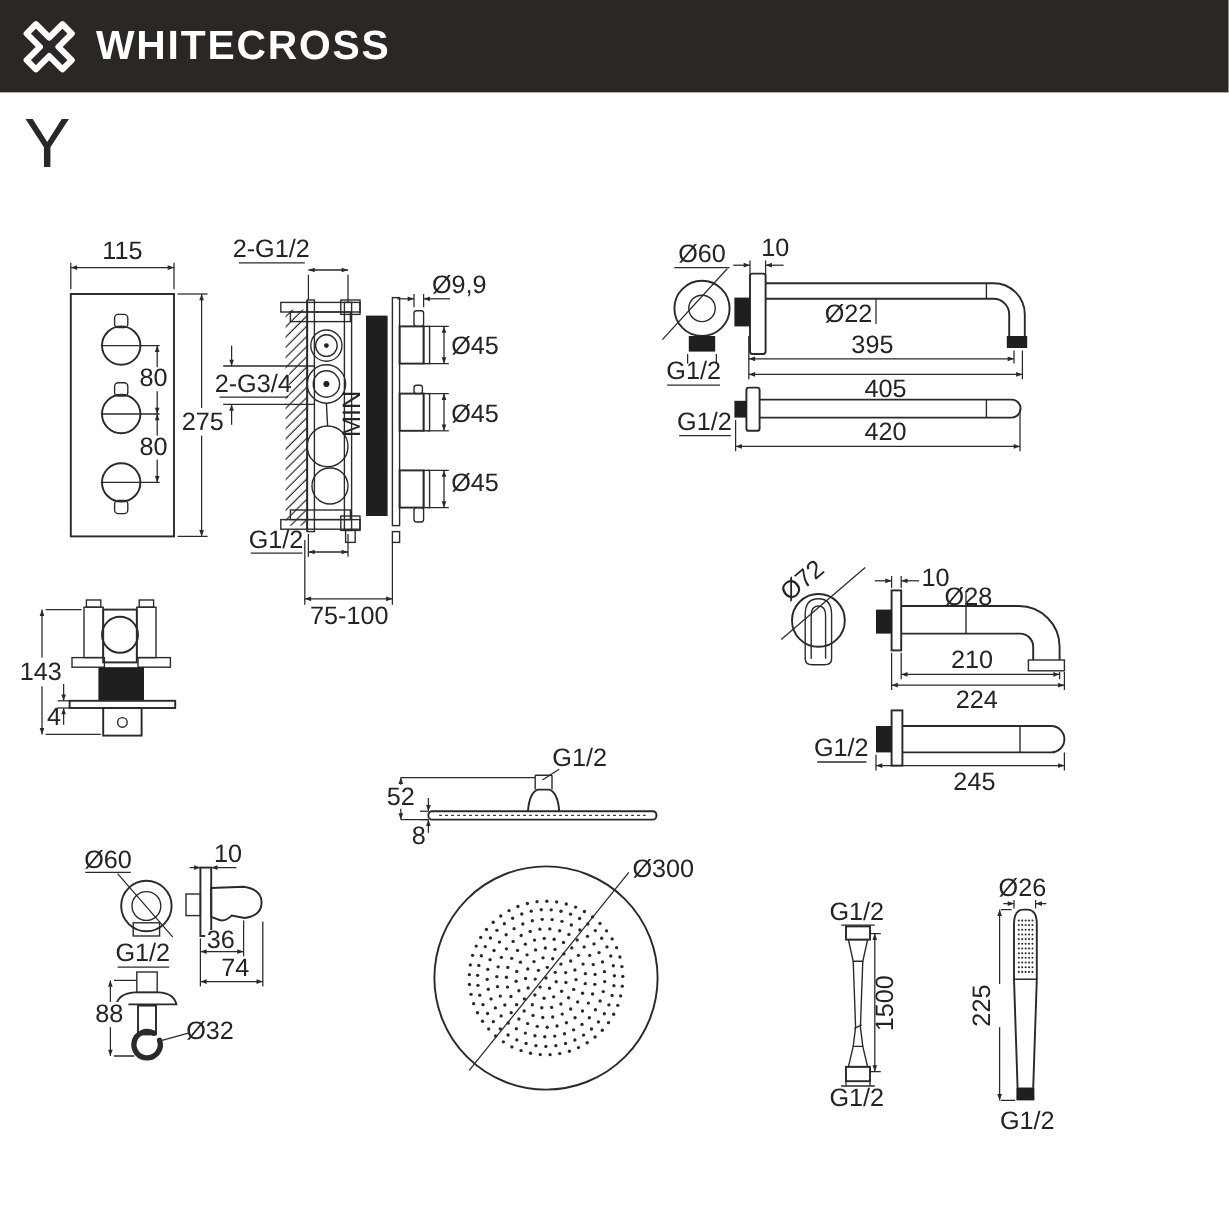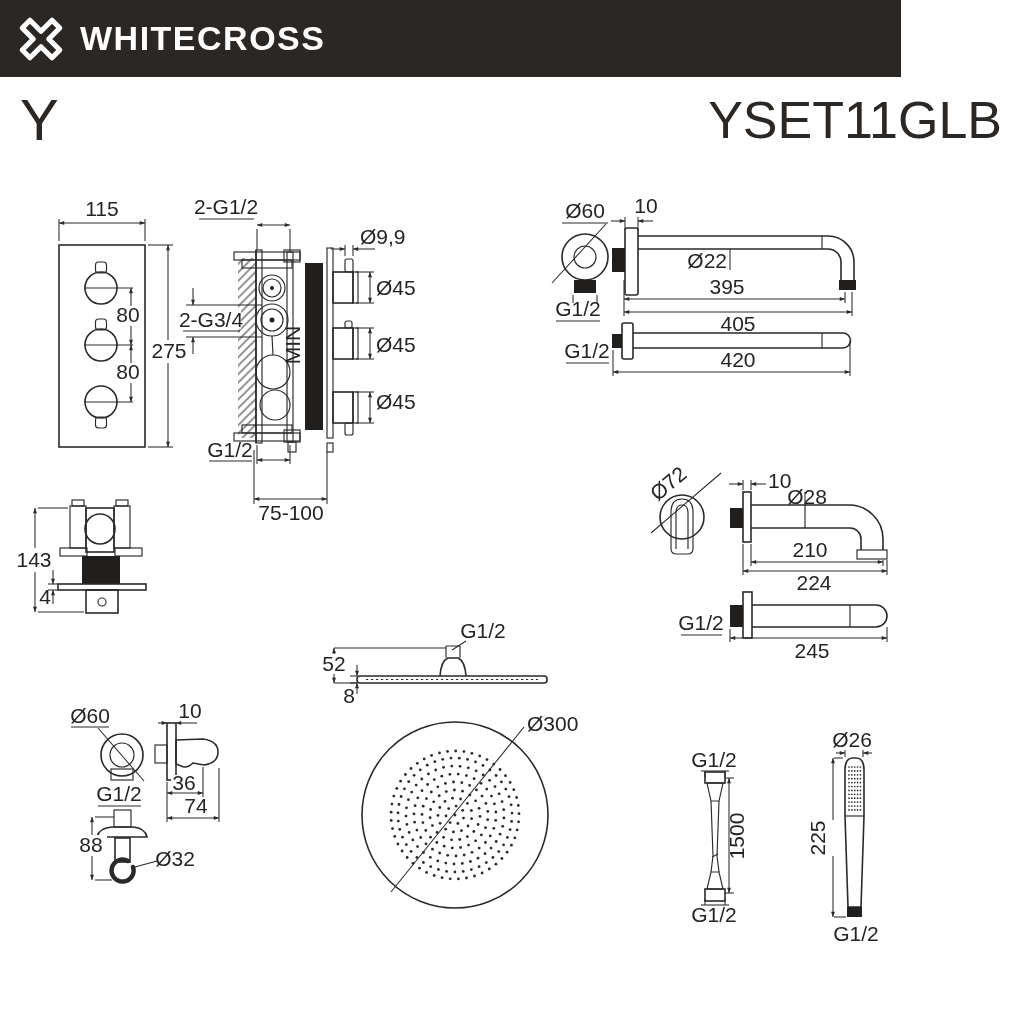--- a/index.html
+++ b/index.html
@@ -1,18 +1,18 @@
 <!DOCTYPE html>
 <html><head>
 <meta charset="utf-8">
 <style>
   html,body{margin:0;padding:0;background:#fff}
   #stage{position:relative;width:1024px;height:1024px;background:#fff;overflow:hidden;
          font-family:"Liberation Sans",sans-serif}
-  #header{position:absolute;left:0;top:0;width:901px;height:77px;display:flex;align-items:center}
+  #header{position:absolute;left:0;top:0;width:1024px;height:77px;display:flex;align-items:center}
   #brand{color:#fff;font-size:34px;font-weight:700;letter-spacing:1.5px;margin-left:14px}
   #logo{margin-left:16px}
   #series{position:absolute;left:20px;top:86px;font-size:58px;color:#2a2724}
   #model{position:absolute;right:22px;top:90px;font-size:52px;color:#2a2724}
   svg.draw{position:absolute;left:0;top:0}
   .obj{fill:none;stroke:#2a2a28;stroke-width:1.6px}
   .obj2{fill:none;stroke:#2a2a28;stroke-width:1.15px}
   .dim{fill:none;stroke:#2a2a28;stroke-width:1.05px}
   .ink{fill:#211f1e;stroke:none}
   .wbg{fill:#ffffff;stroke:none}
@@ -25,21 +25,20 @@
 <div id="stage">
 
   <div id="header" style="background:#2b2724">
     <svg id="logo" width="50" height="50" viewBox="0 0 64 64">
       <path d="M25 5 h14 v20 h20 v14 h-20 v20 h-14 v-20 h-20 v-14 h20 z" transform="rotate(45 32 32)" fill="none" stroke="#fff" stroke-width="6.5" stroke-linejoin="round"></path>
     </svg>
     <span id="brand">WHITECROSS</span>
   </div>
 
   <div id="series">Y</div>
-  <div id="model">YSET11GLB</div>
 
   <svg class="draw" width="1024" height="1024" viewBox="0 0 1024 1024">
     <defs>
       <marker id="ar" viewBox="0 0 10 10" refX="10" refY="5" markerWidth="11" markerHeight="5" orient="auto-start-reverse">
         <path d="M0,1.3 L10,5 L0,8.7 Z" fill="#2a2a28"></path>
       </marker>
       <pattern id="hatch" width="6" height="6" patternUnits="userSpaceOnUse" patternTransform="rotate(45)">
         <line x1="1" y1="0" x2="1" y2="6" stroke="#2a2a28" stroke-width="1"></line>
       </pattern>
       <pattern id="thread" width="3.6" height="3.6" patternUnits="userSpaceOnUse" patternTransform="rotate(45)">

